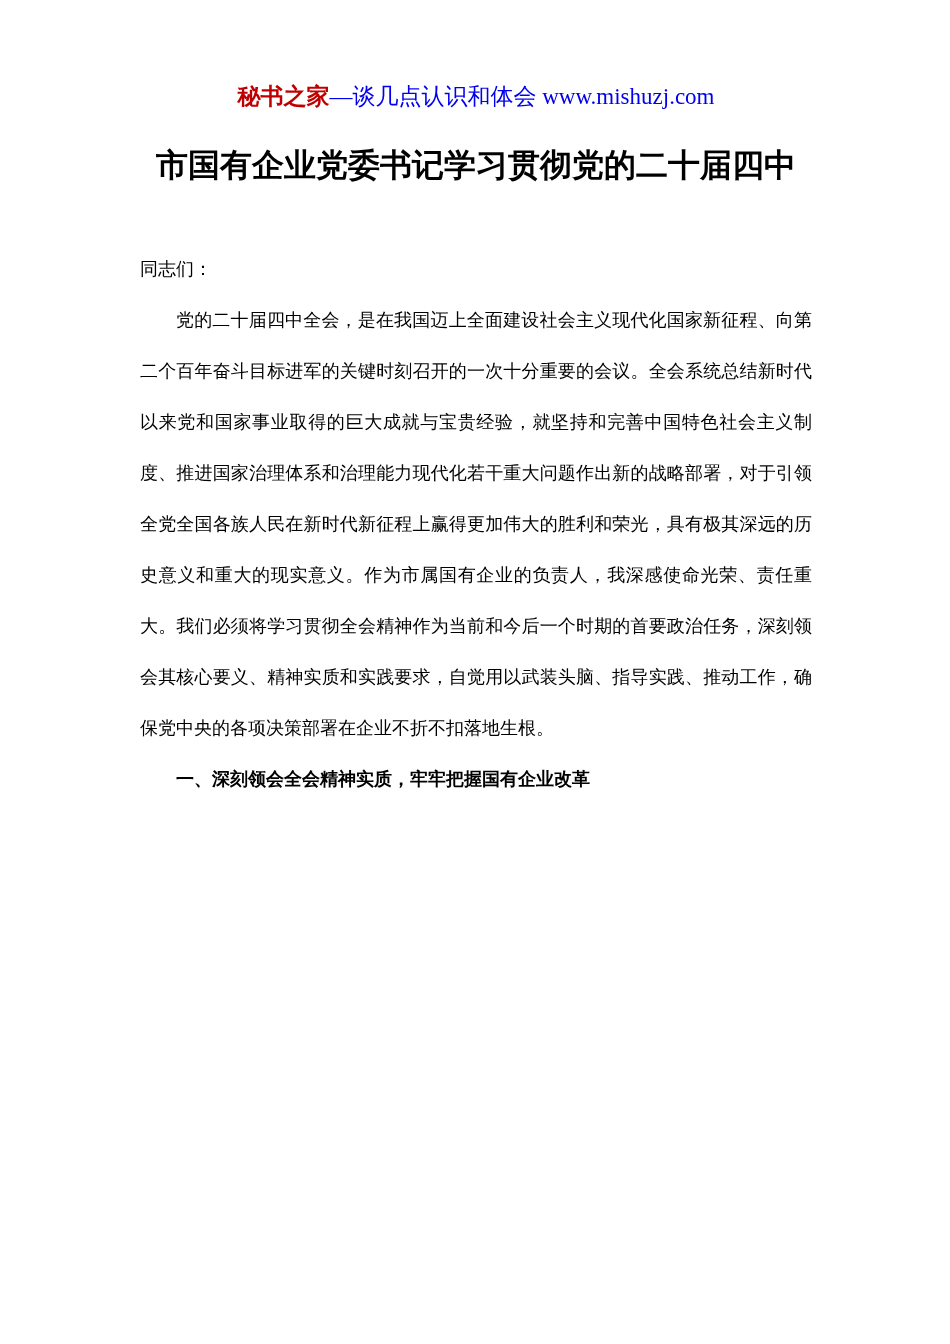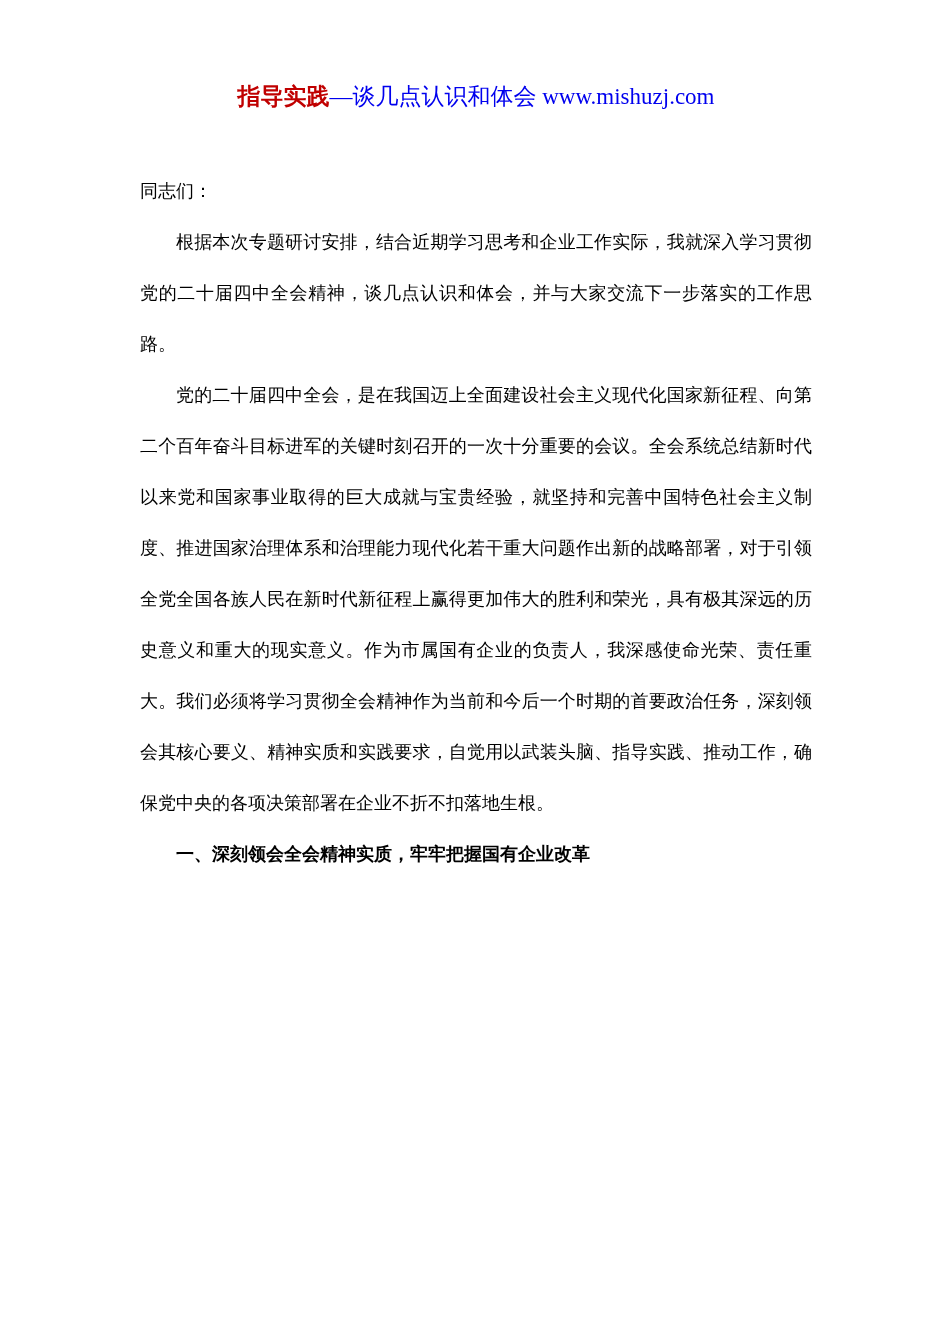--- a/index.html
+++ b/index.html
@@ -59,26 +59,26 @@
     text-indent: 2em;
     font-weight: bold;
   }
 </style>
 </head>
 <body>
 
 <div class="page">
 
   <div class="site-header">
-    <span class="brand">指导实践</span><span class="tagline">—谈几点认识和体会 www.mishuzj.com</span>
+    <span class="brand">秘书之家</span><span class="tagline">—谈几点认识和体会 www.mishuzj.com</span>
   </div>
 
   <div class="doc-title">
+    <div class="title-line">市国有企业党委书记学习贯彻党的二十届四中</div>
   </div>
 
   <div class="body-text">
     <p class="salutation">同志们：</p>
-    <p class="para">根据本次专题研讨安排，结合近期学习思考和企业工作实际，我就深入学习贯彻党的二十届四中全会精神，谈几点认识和体会，并与大家交流下一步落实的工作思路。</p>
     <p class="para">党的二十届四中全会，是在我国迈上全面建设社会主义现代化国家新征程、向第二个百年奋斗目标进军的关键时刻召开的一次十分重要的会议。全会系统总结新时代以来党和国家事业取得的巨大成就与宝贵经验，就坚持和完善中国特色社会主义制度、推进国家治理体系和治理能力现代化若干重大问题作出新的战略部署，对于引领全党全国各族人民在新时代新征程上赢得更加伟大的胜利和荣光，具有极其深远的历史意义和重大的现实意义。作为市属国有企业的负责人，我深感使命光荣、责任重大。我们必须将学习贯彻全会精神作为当前和今后一个时期的首要政治任务，深刻领会其核心要义、精神实质和实践要求，自觉用以武装头脑、指导实践、推动工作，确保党中央的各项决策部署在企业不折不扣落地生根。</p>
     <p class="section-heading">一、深刻领会全会精神实质，牢牢把握国有企业改革</p>
   </div>
 
 </div>
 
 </body></html>

